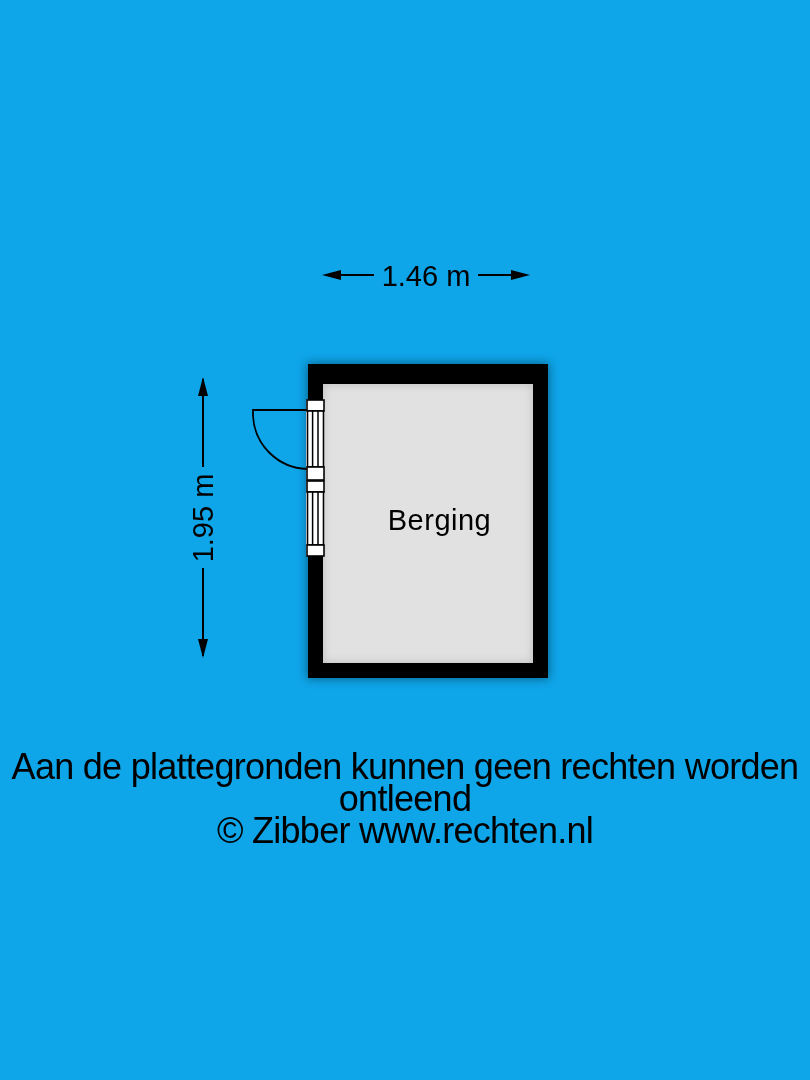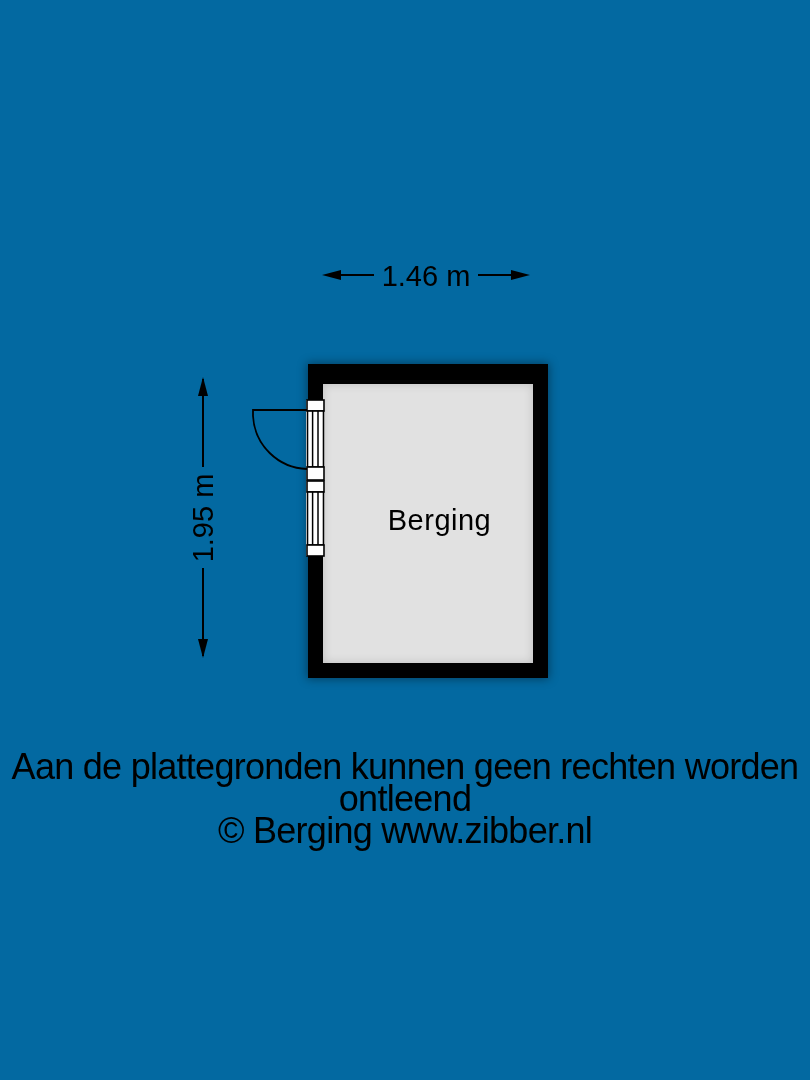--- a/index.html
+++ b/index.html
@@ -1,19 +1,19 @@
 <!DOCTYPE html>
 <html><head>
 <meta charset="utf-8">
 <style>
   html, body { margin: 0; padding: 0; background: #ffffff; }
   .canvas {
     position: relative;
     width: 810px; height: 1080px;
-    background: #0369a1;
+    background: #0ea5e9;
     overflow: hidden;
     font-family: "Liberation Sans", sans-serif;
     color: #000;
   }
 
   
   .room {
     position: absolute;
     left: 308px; top: 364px;
     width: 240px; height: 314px;
@@ -129,16 +129,16 @@
     <rect x="67.5" y="97" width="16" height="53" fill="#ffffff" stroke="#000" stroke-width="1.6"></rect>
     <line x1="72.6" y1="97" x2="72.6" y2="150" stroke="#000" stroke-width="1.5"></line>
     <line x1="78" y1="97" x2="78" y2="150" stroke="#000" stroke-width="1.5"></line>
     <rect x="67" y="150" width="17" height="11" fill="#ffffff" stroke="#000" stroke-width="1.6"></rect>
 
     <path d="M 67 15 L 13 15 L 13 21 A 56 56 0 0 0 67 74" fill="none" stroke="#000" stroke-width="1.8"></path>
   </svg>
 
   <div class="footer">
     <div>Aan de plattegronden kunnen geen rechten worden ontleend</div>
-    <div>© Berging www.zibber.nl</div>
+    <div>© Zibber www.rechten.nl</div>
   </div>
 
 </div>
 
 </body></html>

